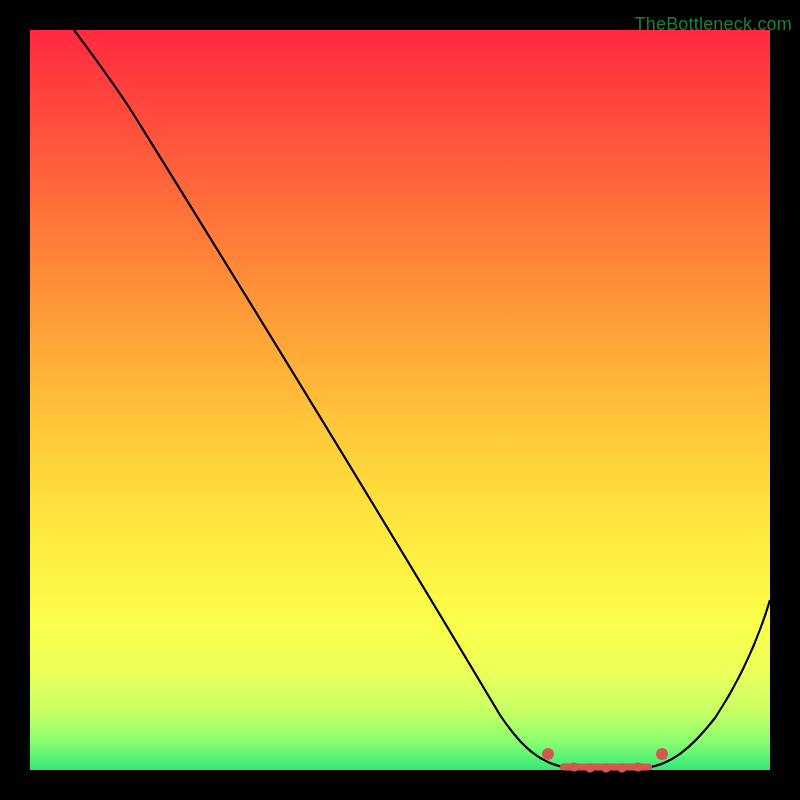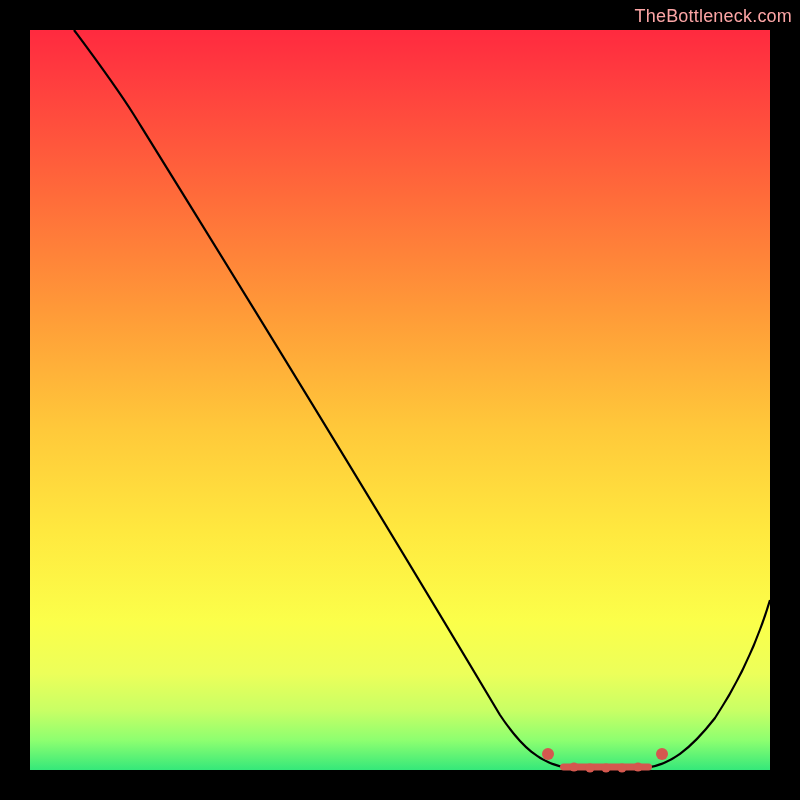--- a/index.html
+++ b/index.html
@@ -1,21 +1,21 @@
 <!DOCTYPE html>
 <html><head>
 <meta charset="utf-8">
 <style>
 html,body{margin:0;padding:0;width:800px;height:800px;background:#000;overflow:hidden}
 .root{position:relative;width:800px;height:800px;background:#000}
 .plot{position:absolute;left:30px;top:30px;width:740px;height:740px;background:linear-gradient(to bottom,#ff2a3f 0%,#ff3b3f 6%,#ff6a3a 22%,#ff9a38 38%,#ffc93a 54%,#ffe93f 68%,#fbff4a 80%,#ecff5a 87%,#c8ff65 92%,#8dff70 96%,#35e87a 100%)}
 .curve{position:absolute;left:0;top:0;width:740px;height:740px;pointer-events:none}
 .trough{position:absolute;width:12px;height:12px;border-radius:50%;background:#d4584f;transform:translate(-50%,-50%)}
 .trough-bar{position:absolute;height:7px;border-radius:4px;background:#d4584f;transform:translateY(-50%)}
-.wm{position:absolute;right:8px;top:6px;font:18px Arial,Helvetica,sans-serif;color:#fca5a5;letter-spacing:.2px;user-select:none}
+.wm{position:absolute;right:8px;top:14px;font:18px Arial,Helvetica,sans-serif;color:#15803d;letter-spacing:.2px;user-select:none}
 </style>
 </head>
 <body>
 
 <div class="root">
   <div class="plot">
     <svg class="curve" viewBox="0 0 740 740" preserveAspectRatio="none">
       <path fill="none" stroke="#000" stroke-width="2.2" d="M 44 0
            C 70 35, 85 55, 104 85
            C 135 135, 300 400, 470 685

